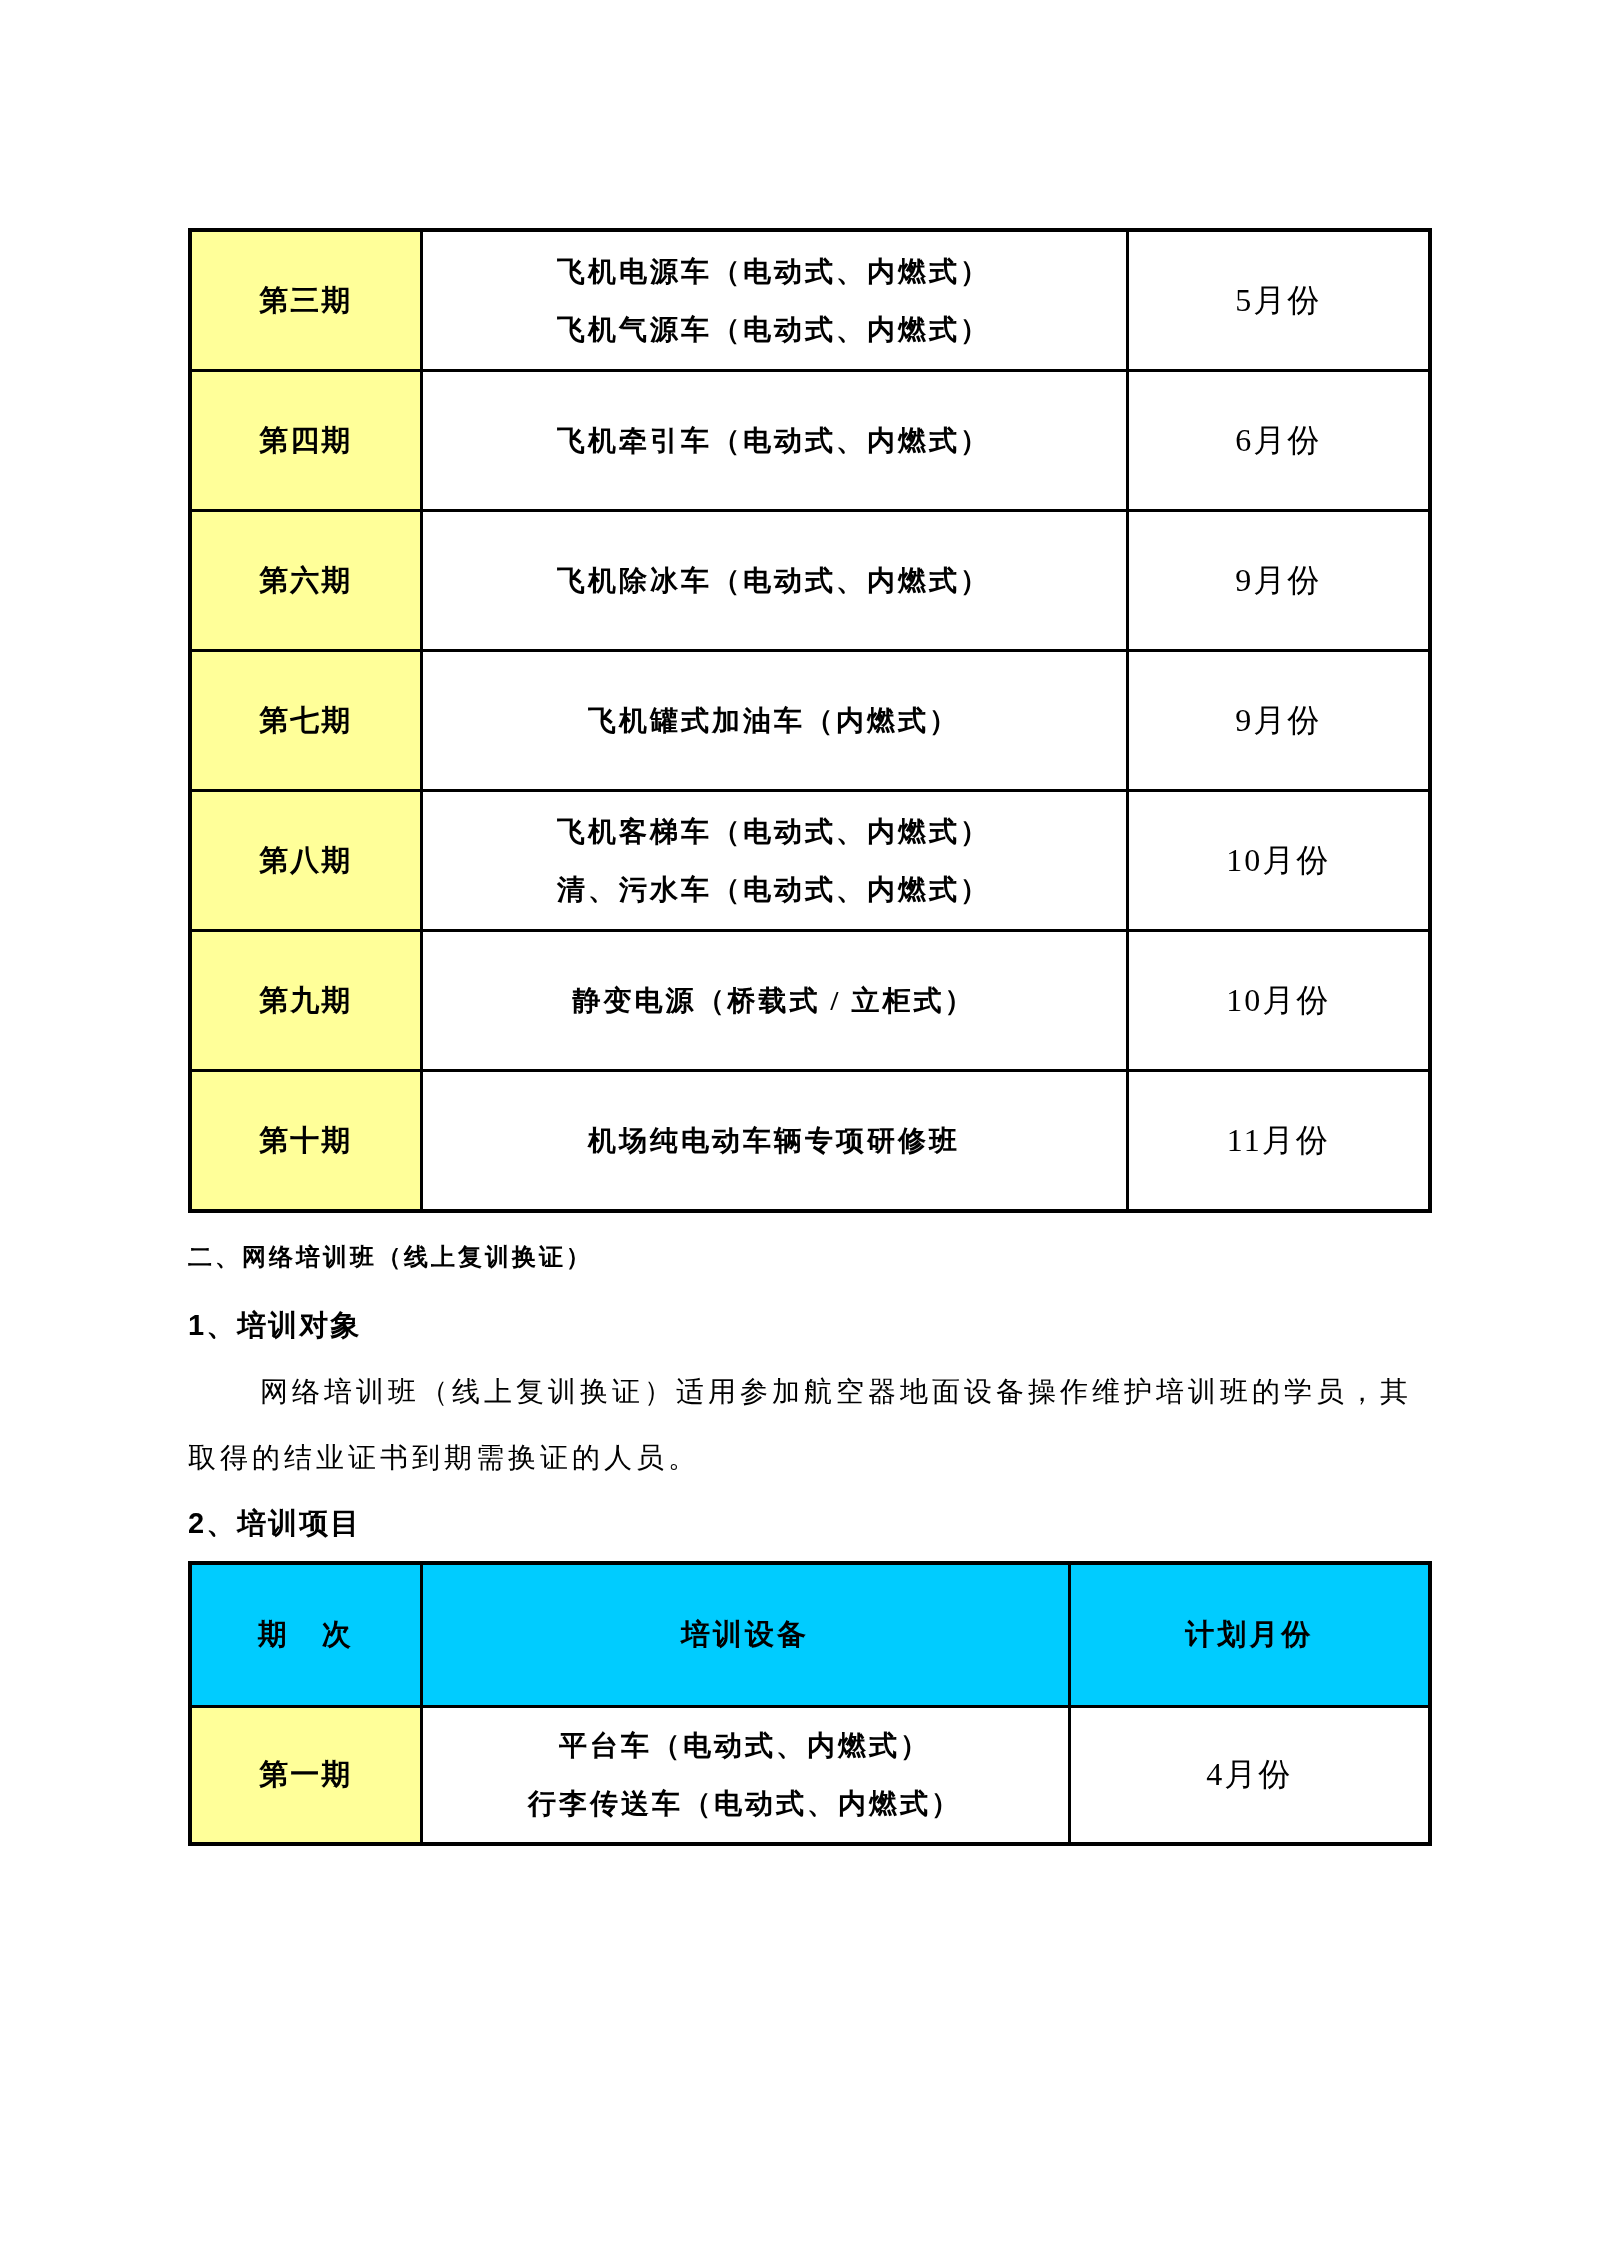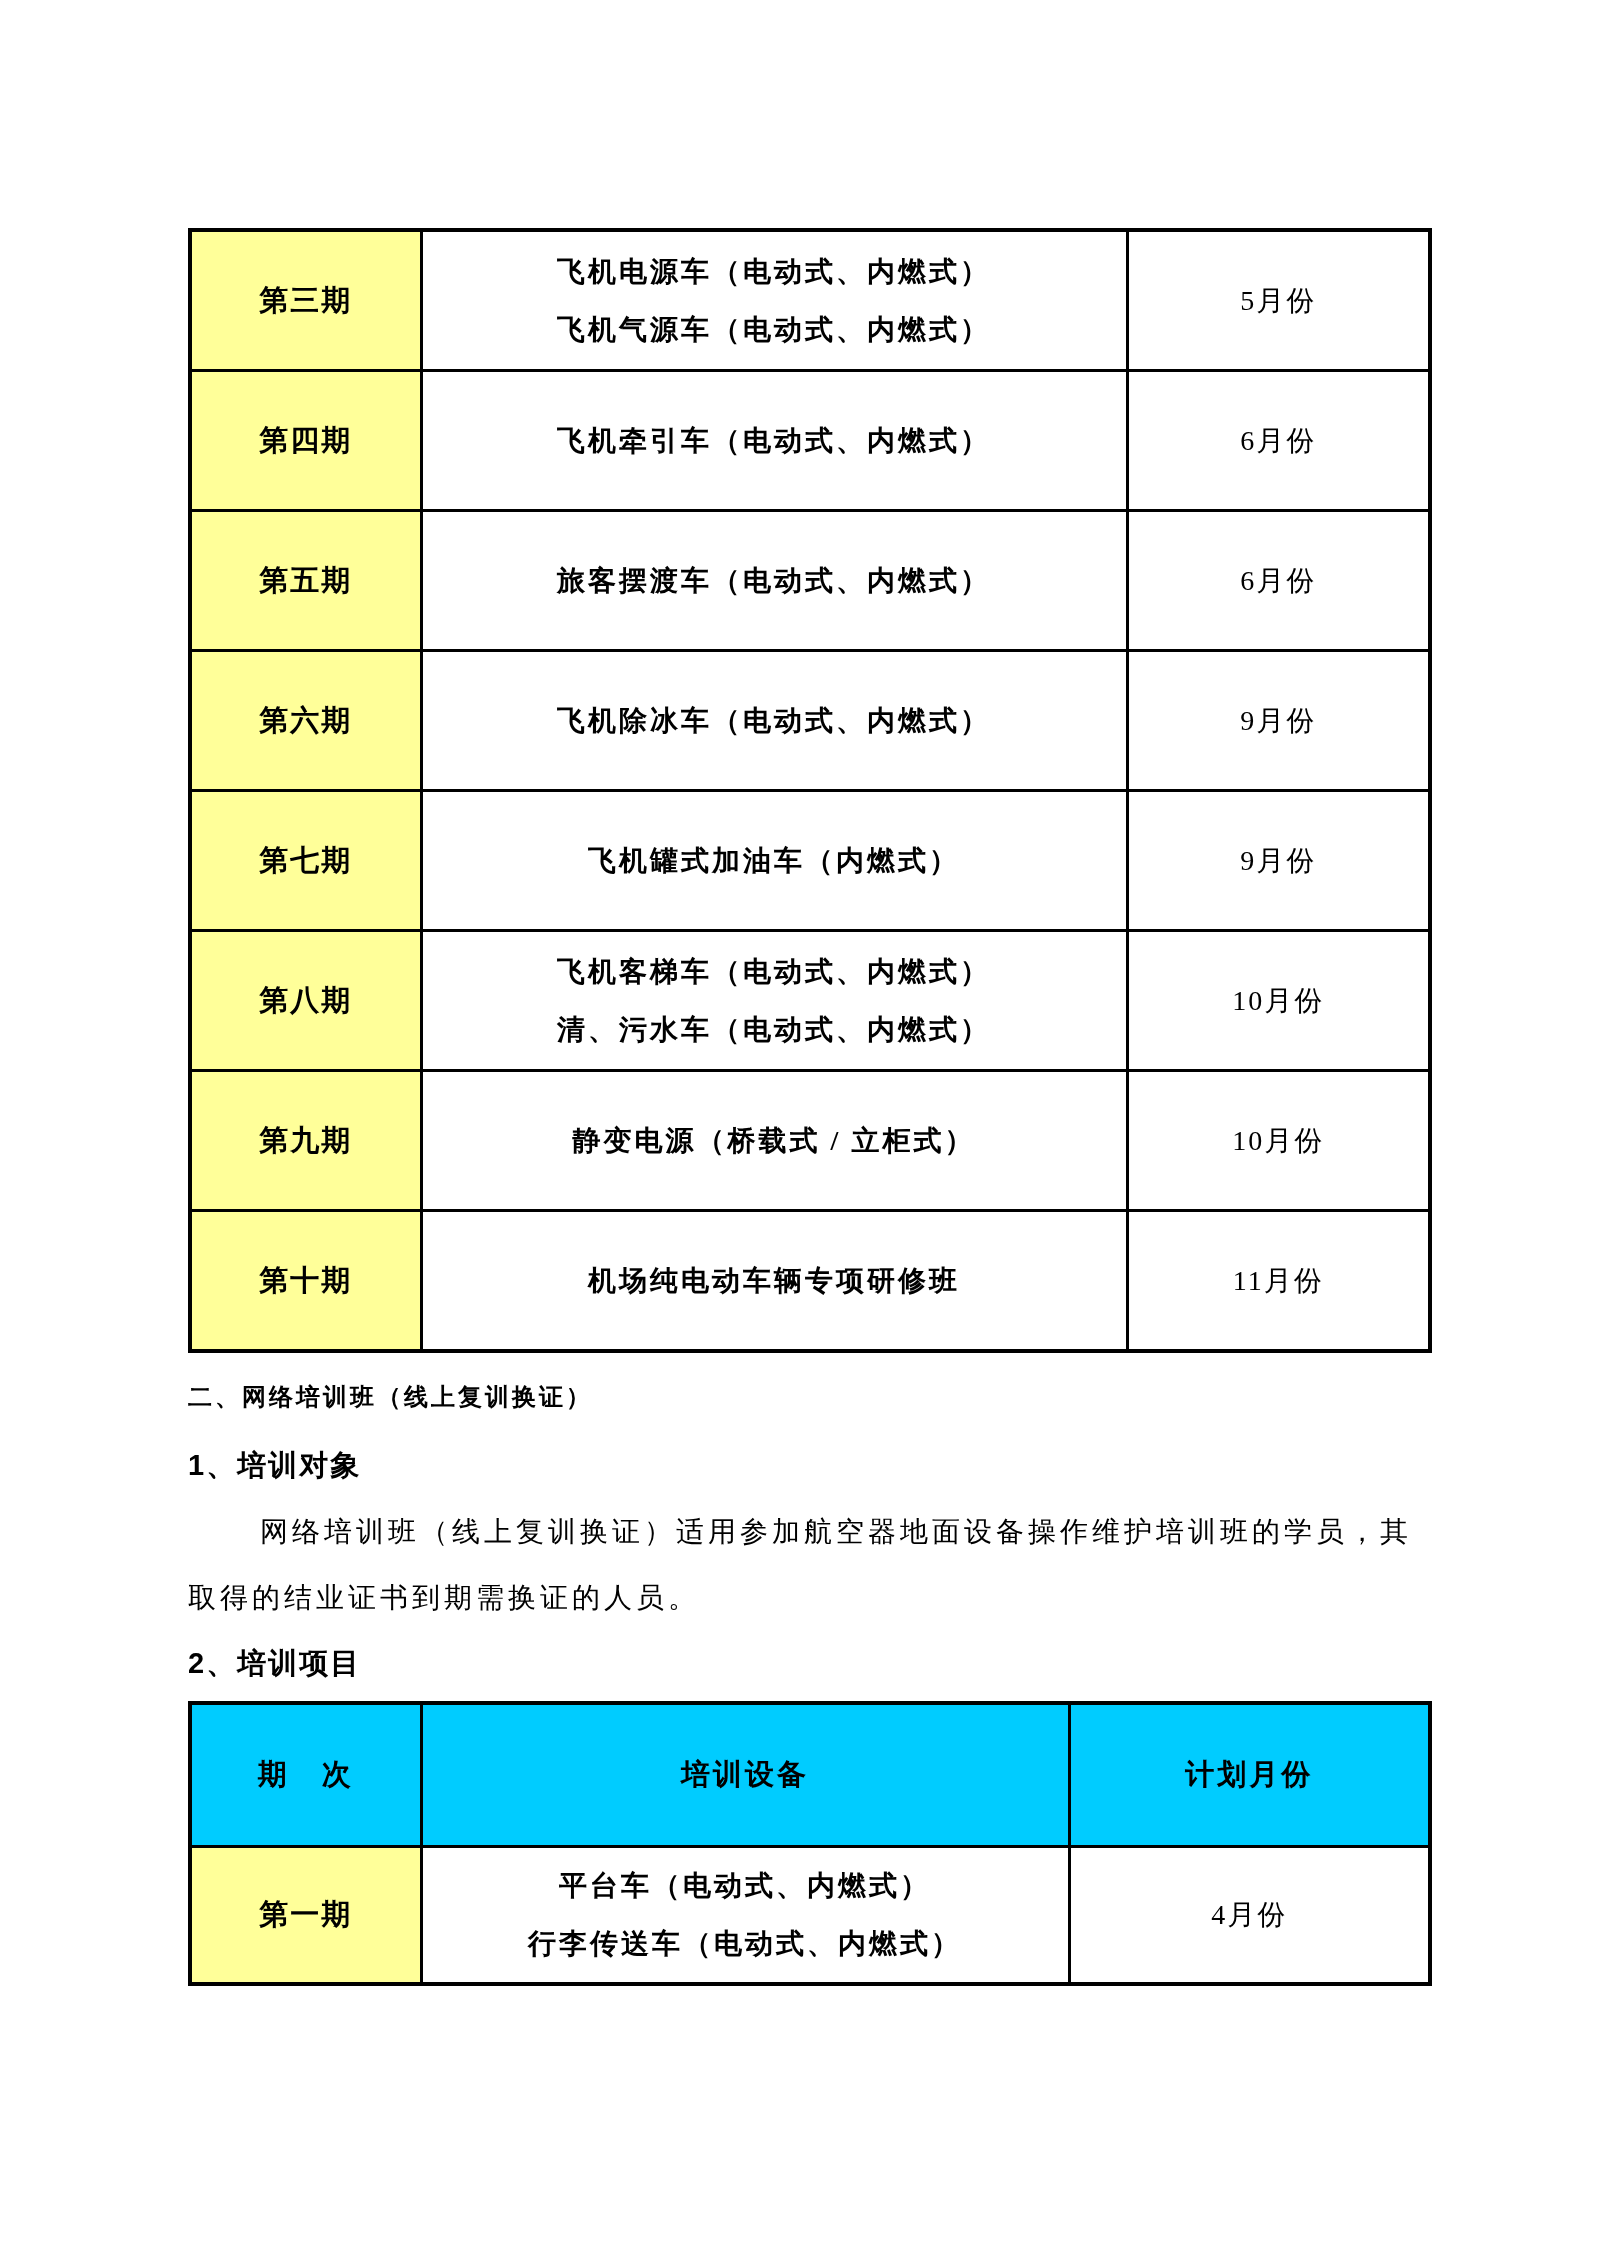--- a/index.html
+++ b/index.html
@@ -53,21 +53,21 @@
     font-size: 29px;
     letter-spacing: 2px;
   }
   .device-cell {
     font-size: 28px;
     letter-spacing: 3px;
     font-weight: bold;
   }
   .device-line { line-height: 58px; }
   .month-cell {
-    font-size: 28px;
+    font-size: 32px;
     letter-spacing: 2px;
   }
   .t2 thead th {
     font-family: Liberation Sans, sans-serif;
     font-weight: bold;
     font-size: 29px;
     letter-spacing: 3px;
   }
   .header-bg { background: #00CCFF; }
   .yellow-bg { background: #FFFF99; }
@@ -126,27 +126,20 @@
             <td class="device-cell">
               <div class="device-line">飞机电源车（电动式、内燃式）</div>
               <div class="device-line">飞机气源车（电动式、内燃式）</div>
             </td>
             <td class="month-cell">5月份</td>
           </tr>
           <tr>
             <td class="period-cell yellow-bg">第四期</td>
             <td class="device-cell">
               <div class="device-line">飞机牵引车（电动式、内燃式）</div>
-            </td>
-            <td class="month-cell">6月份</td>
-          </tr>
-          <tr>
-            <td class="period-cell yellow-bg">第五期</td>
-            <td class="device-cell">
-              <div class="device-line">旅客摆渡车（电动式、内燃式）</div>
             </td>
             <td class="month-cell">6月份</td>
           </tr>
           <tr>
             <td class="period-cell yellow-bg">第六期</td>
             <td class="device-cell">
               <div class="device-line">飞机除冰车（电动式、内燃式）</div>
             </td>
             <td class="month-cell">9月份</td>
           </tr>

